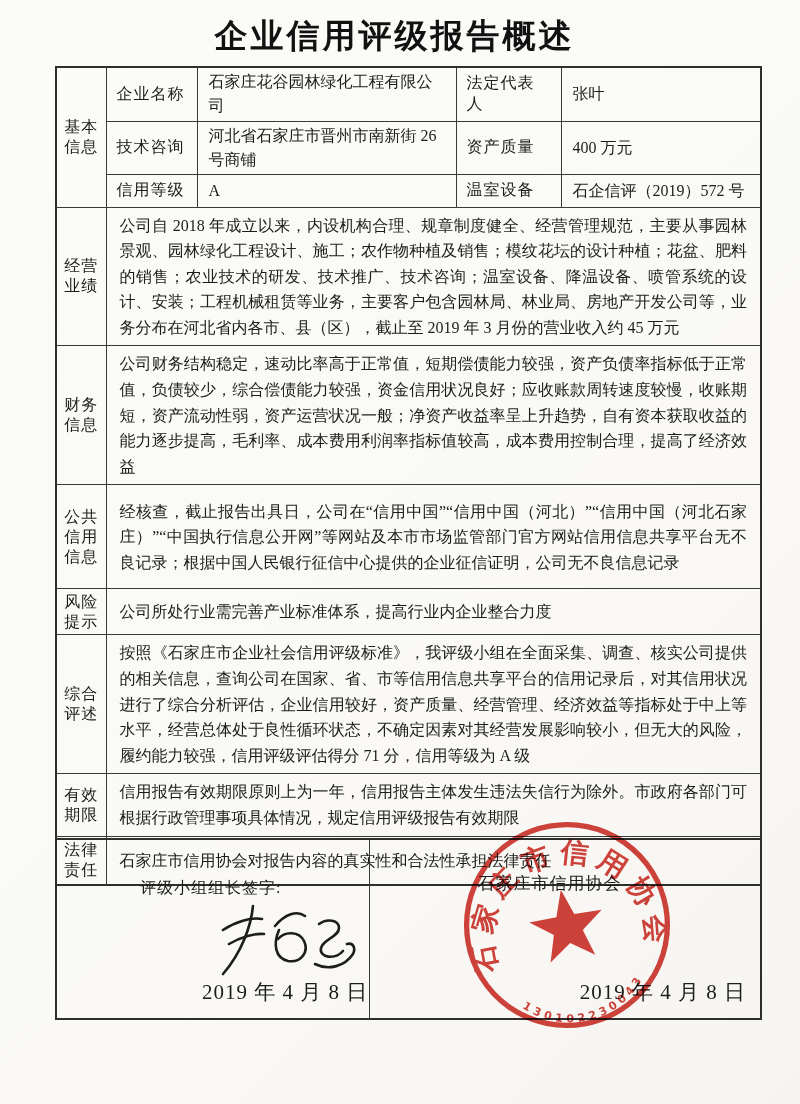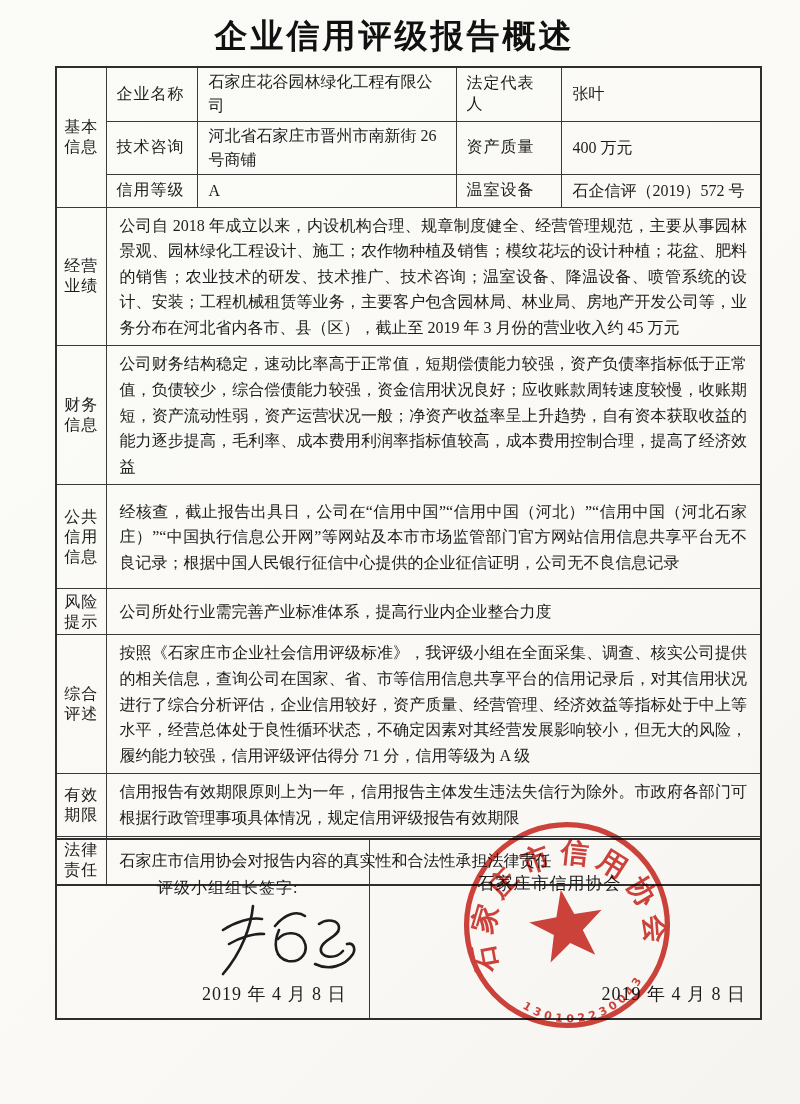--- a/index.html
+++ b/index.html
@@ -11,23 +11,23 @@
   table{border-collapse:collapse;table-layout:fixed;}
   .main{position:absolute;top:66px;left:55px;width:705px;border:2px solid #2e2e2e;}
   .main td{border:1px solid #3a3a3a;font-size:16px;vertical-align:middle;}
   td.sec{text-align:center;line-height:20px;padding:2px 6px;word-break:break-all;letter-spacing:1px;}
   td.lbl{padding:2px 10px;letter-spacing:1px;}
   td.val{padding:2px 11px;line-height:24px;}
   td.txt{padding:5px 13px;line-height:25.6px;text-align:justify;vertical-align:middle;}
   .sig{position:absolute;top:838px;left:55px;width:705px;border:2px solid #2e2e2e;background:transparent;}
   .sig th{border:1px solid #3a3a3a;font-size:16px;font-weight:400;letter-spacing:1px;height:40px;}
   .sig td{border:1px solid #3a3a3a;height:176px;position:relative;vertical-align:top;font-size:16px;}
-  .leader-label{position:absolute;left:100px;top:38px;letter-spacing:1px;}
+  .leader-label{position:absolute;left:83px;top:38px;letter-spacing:1px;}
   .hand-sign{position:absolute;left:158px;top:60px;}
-  .date{position:absolute;font-size:18px;letter-spacing:1px;white-space:nowrap;}
+  .date{position:absolute;font-size:21px;letter-spacing:1px;white-space:nowrap;}
   .date.left{left:145px;bottom:12px;}
   .date.right{right:14px;bottom:12px;}
   .org-name{position:absolute;left:108px;top:32px;font-size:17px;letter-spacing:1px;z-index:1;white-space:nowrap;}
   .seal{position:absolute;left:86px;top:-26px;width:222px;height:222px;
         transform:rotate(-10deg);mix-blend-mode:multiply;opacity:.9;z-index:2;}
 </style>
 </head>
 <body>
 
 <div class="page">

